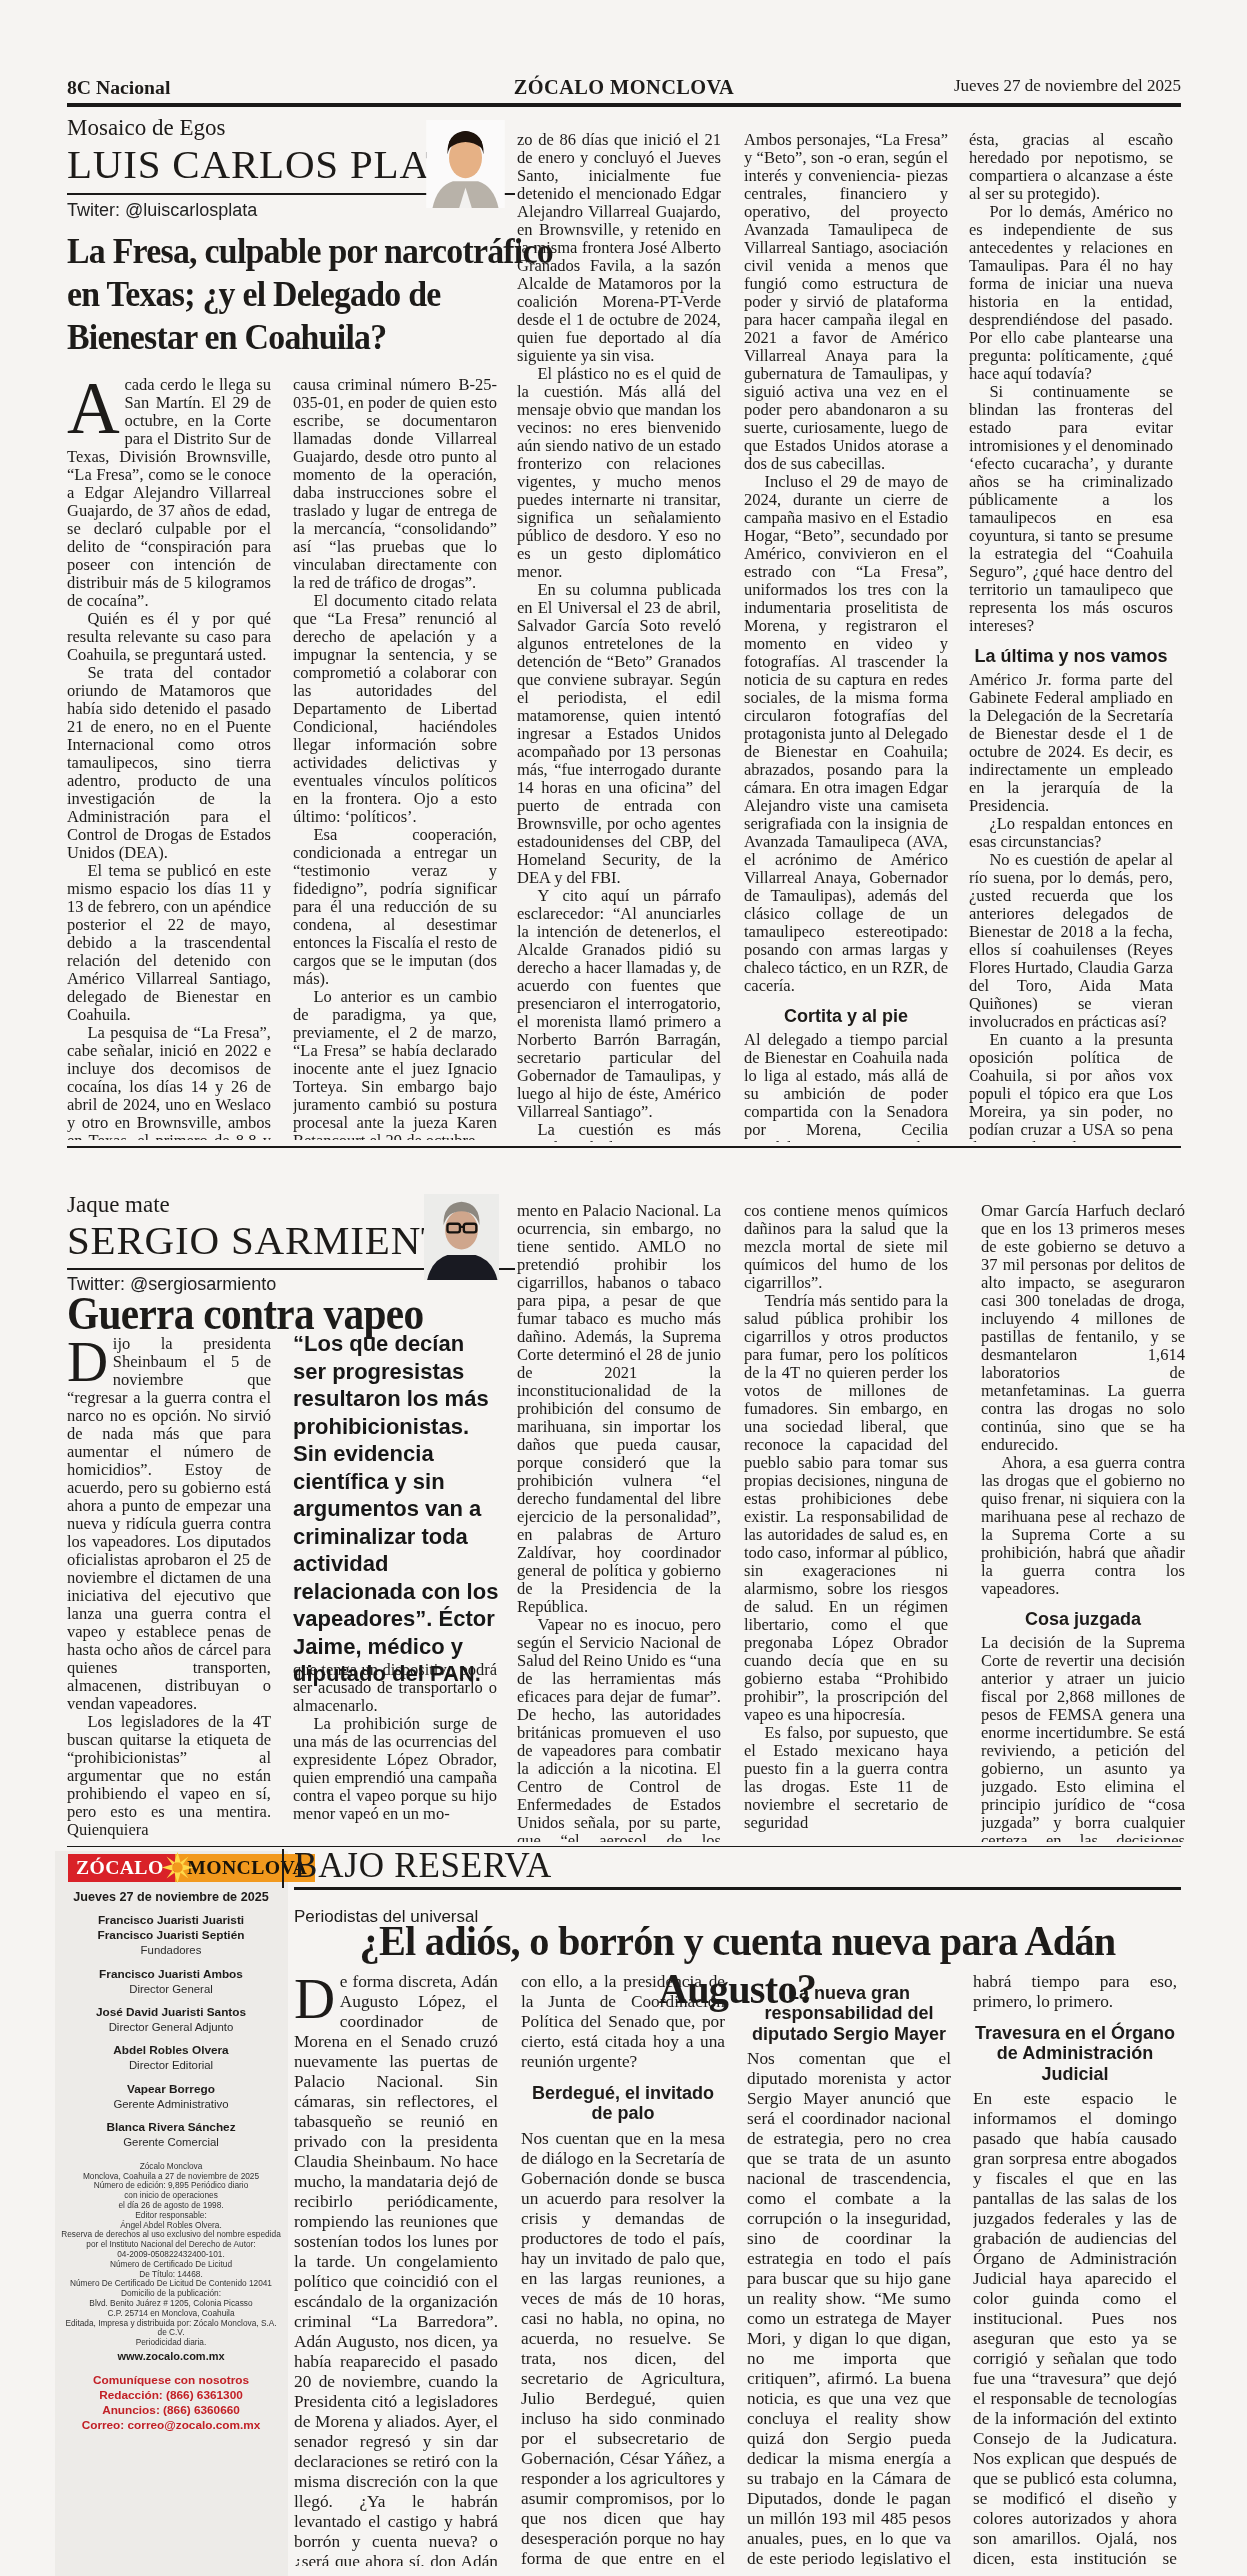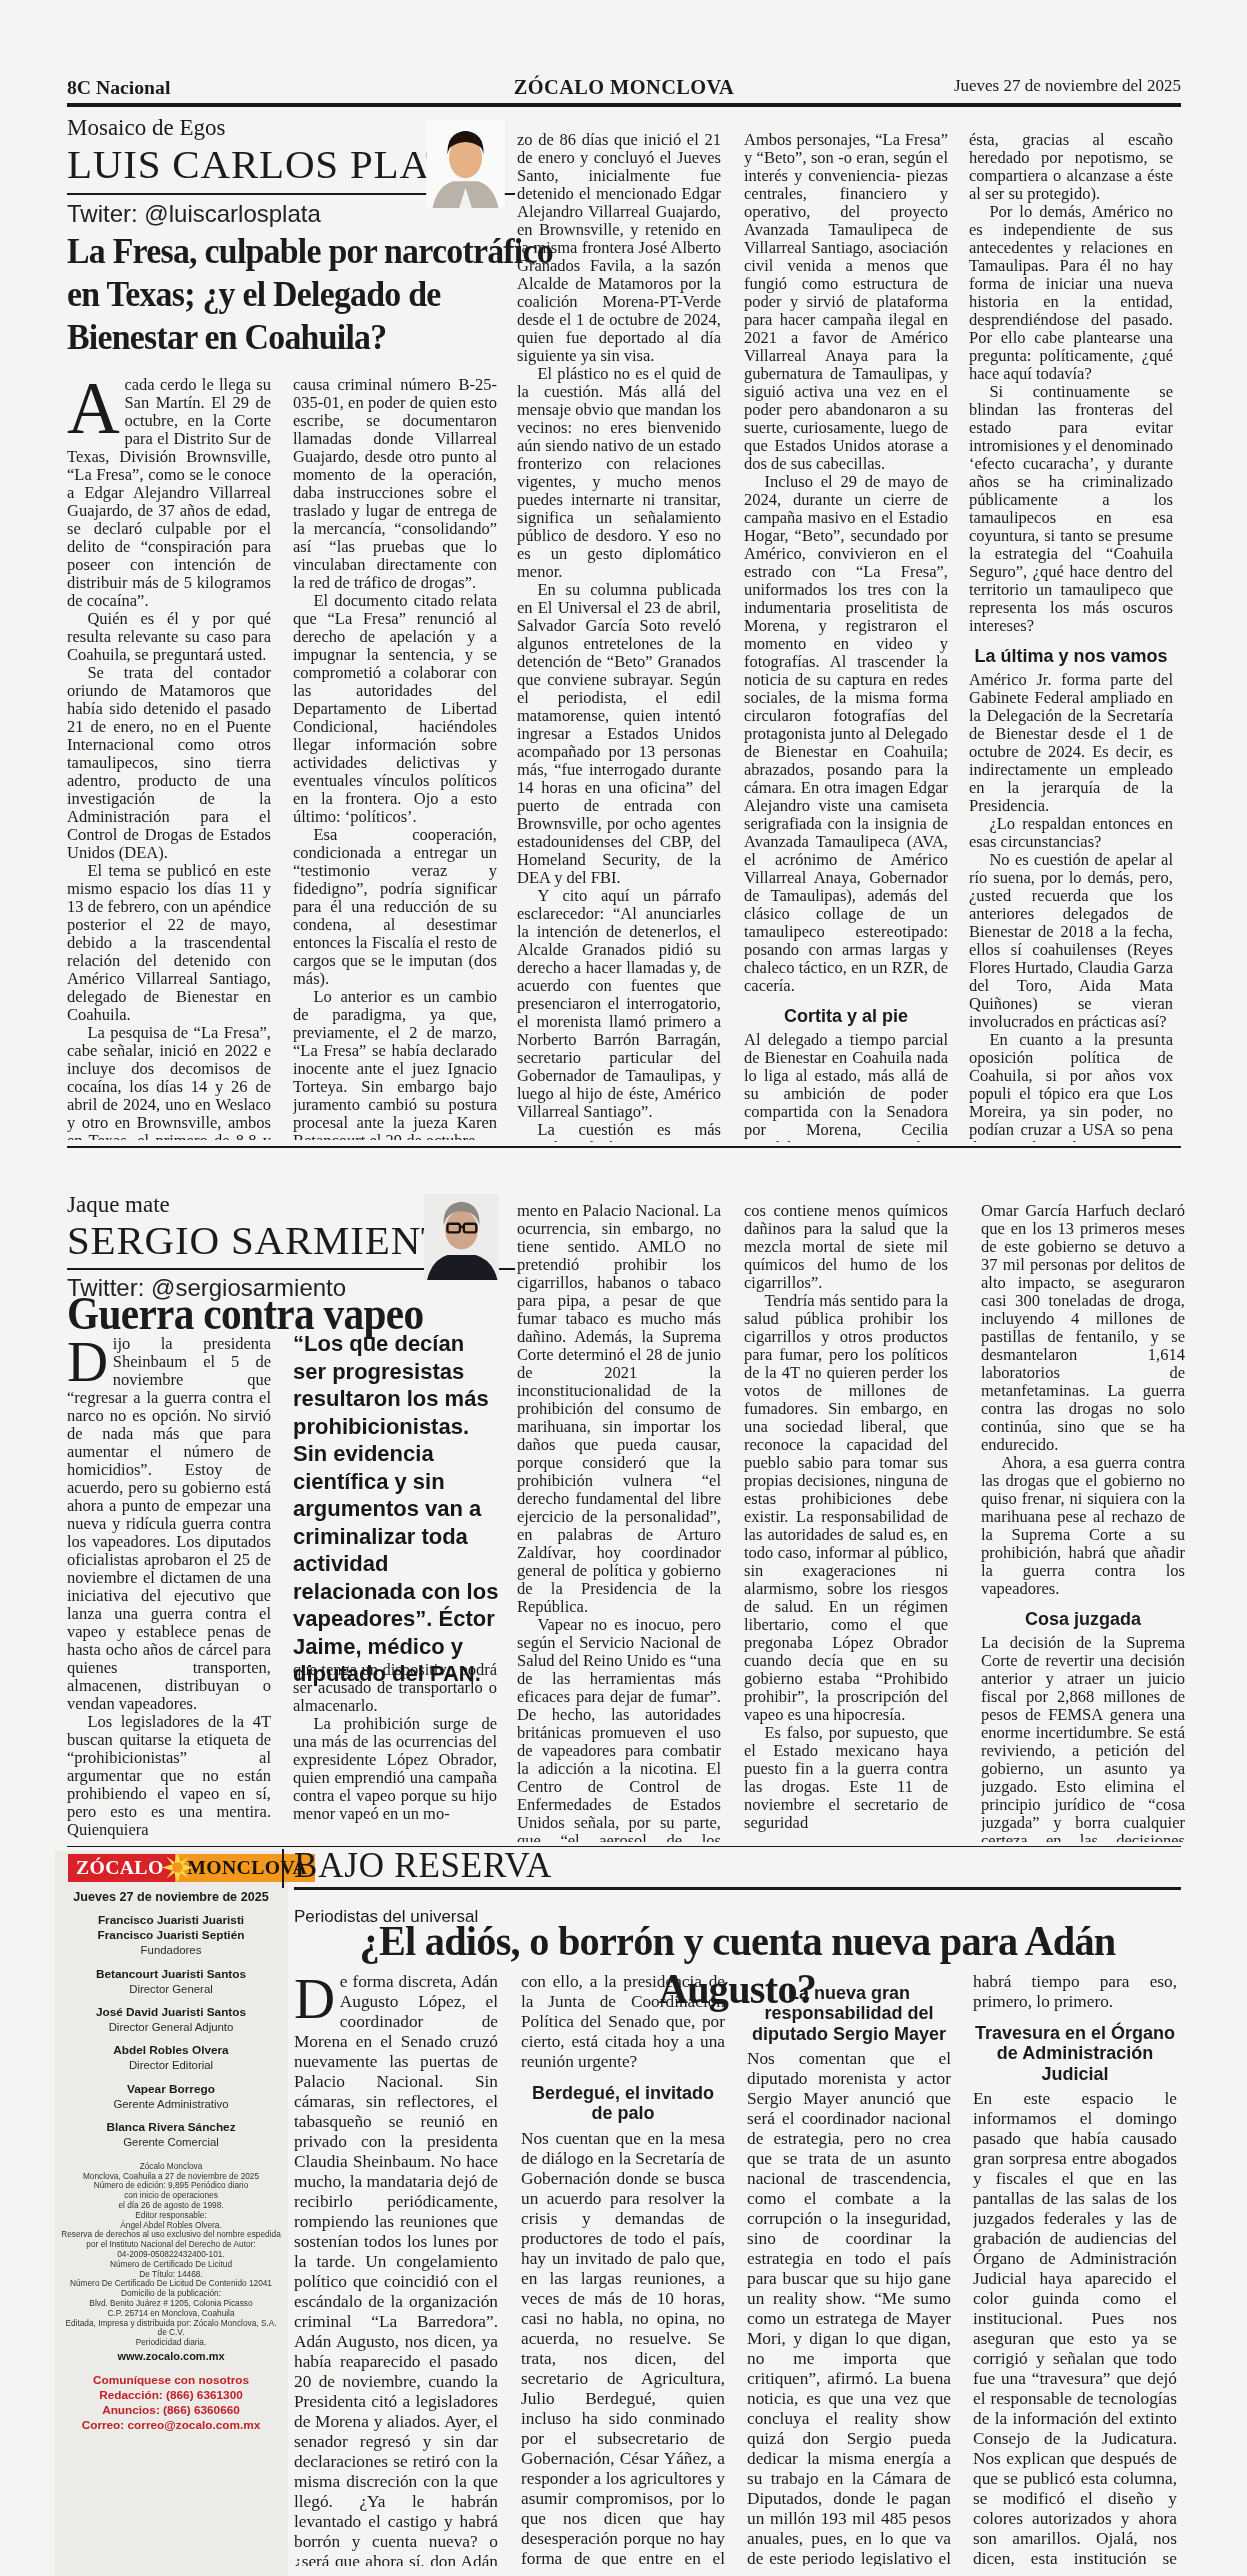--- a/index.html
+++ b/index.html
@@ -7,21 +7,21 @@
         font-family:"Liberation Serif",serif;color:#1d1b19;overflow:hidden;}
   .abs{position:absolute;}
   .rule{position:absolute;background:#1a1918;}
   
   .hdr-section{font-size:19.7px;font-weight:bold;}
   .hdr-masthead{font-size:20.4px;font-weight:bold;letter-spacing:0.4px;text-align:center;width:100%;}
   .hdr-date{font-size:17px;text-align:center;}
   
   .kicker{font-size:23px;}
   .byline{font-size:41px;letter-spacing:0.8px;}
-  .twitter{font-family:"Liberation Sans",sans-serif;font-size:24px;color:#222;}
+  .twitter{font-family:"Liberation Sans",sans-serif;font-size:18px;color:#222;}
   .headline1{font-size:36px;line-height:43px;font-weight:600;transform:scaleX(.94);transform-origin:left top;width:519px;letter-spacing:-0.8px;}
   .headline2{font-size:47px;font-weight:bold;transform:scaleX(.88);transform-origin:left top;letter-spacing:-0.8px;white-space:nowrap;}
   .headline3{font-size:42px;font-weight:bold;letter-spacing:-0.8px;text-align:center;transform:scaleX(.96);transform-origin:center top;width:887px;}
   
   .col{position:absolute;width:204px;overflow:hidden;font-size:16.5px;line-height:18px;text-align:justify;}
   .col-br{font-size:17.3px;line-height:20px;}
   .para{margin:0;text-indent:20.4px;}
   .para.first,.para.cont{text-indent:0;}
   .dropcap{float:left;font-size:73px;line-height:60px;padding:3.1px 4.7px 0 0;font-weight:normal;}
   .dropcap.small{font-size:57px;line-height:47px;}
@@ -187,21 +187,21 @@
       </g>
     </svg>
   </div>
 
   <div class="abs dir" style="left:61px;top:1882px;width:220px;">
     <div class="dir-date">Jueves 27 de noviembre de 2025</div>
     <div>
         <div class="dir-name">Francisco Juaristi Juaristi</div>
         <div class="dir-name name2" style="margin-top: 0px;">Francisco Juaristi Septién</div>
         <div class="dir-role">Fundadores</div>
-        <div class="dir-name">Betancourt Juaristi Santos</div>
+        <div class="dir-name">Francisco Juaristi Ambos</div>
         <div class="dir-role">Director General</div>
         <div class="dir-name">José David Juaristi Santos</div>
         <div class="dir-role">Director General Adjunto</div>
         <div class="dir-name">Abdel Robles Olvera</div>
         <div class="dir-role">Director Editorial</div>
         <div class="dir-name">Vapear Borrego</div>
         <div class="dir-role">Gerente Administrativo</div>
         <div class="dir-name">Blanca Rivera Sánchez</div>
         <div class="dir-role">Gerente Comercial</div>
       </div>

